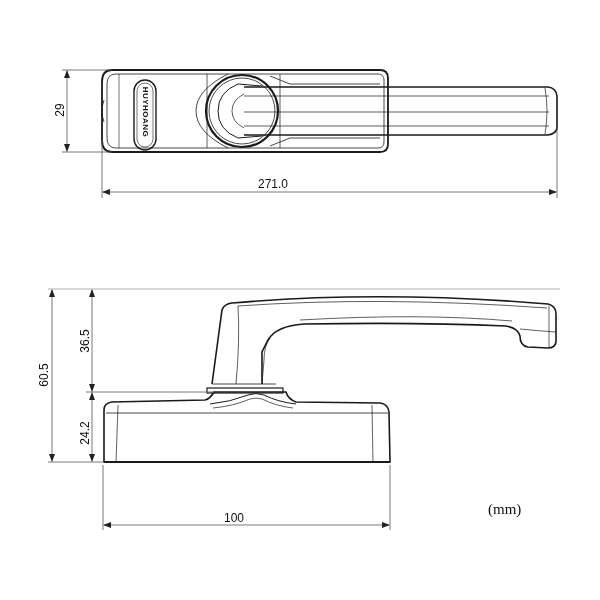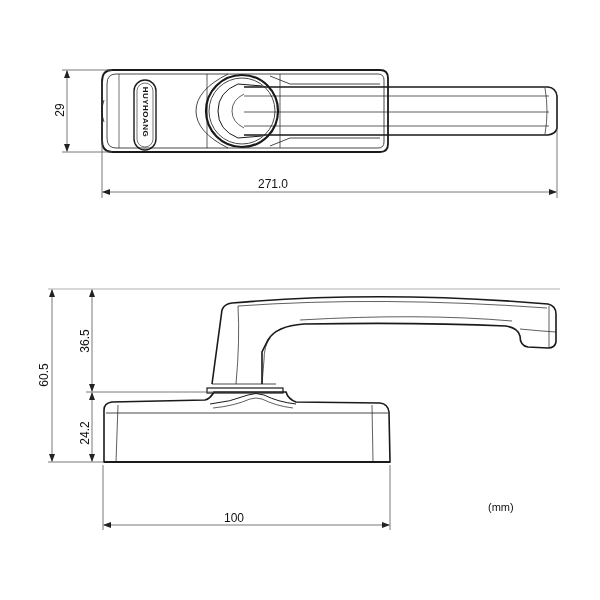--- a/index.html
+++ b/index.html
@@ -1,21 +1,21 @@
 <!DOCTYPE html>
 <html><head>
 <meta charset="utf-8">
 <style>
   html, body { margin: 0; padding: 0; background: #ffffff; }
   body { width: 600px; height: 600px; position: relative; overflow: hidden;
          font-family: "Liberation Sans", sans-serif; }
   #drawing { position: absolute; left: 0; top: 0; }
   .dim-text { position: absolute; font-size: 12px; color: #111; line-height: 1; white-space: nowrap; }
   .rot { transform: rotate(-90deg); transform-origin: center center; }
-  .unit { position: absolute; font-size: 11px; color: #111; }
+  .unit { position: absolute; font-size: 15px; color: #111; font-family: Liberation Serif, serif; }
 </style>
 </head>
 <body>
 
 <svg id="drawing" width="600" height="600" viewBox="0 0 600 600" xmlns="http://www.w3.org/2000/svg">
   <defs>
     <marker id="arr" markerWidth="8" markerHeight="6" refX="7" refY="3" orient="auto-start-reverse" markerUnits="userSpaceOnUse">
       <path d="M0,0 L8,3 L0,6 z" fill="#222"></path>
     </marker>
   </defs>

